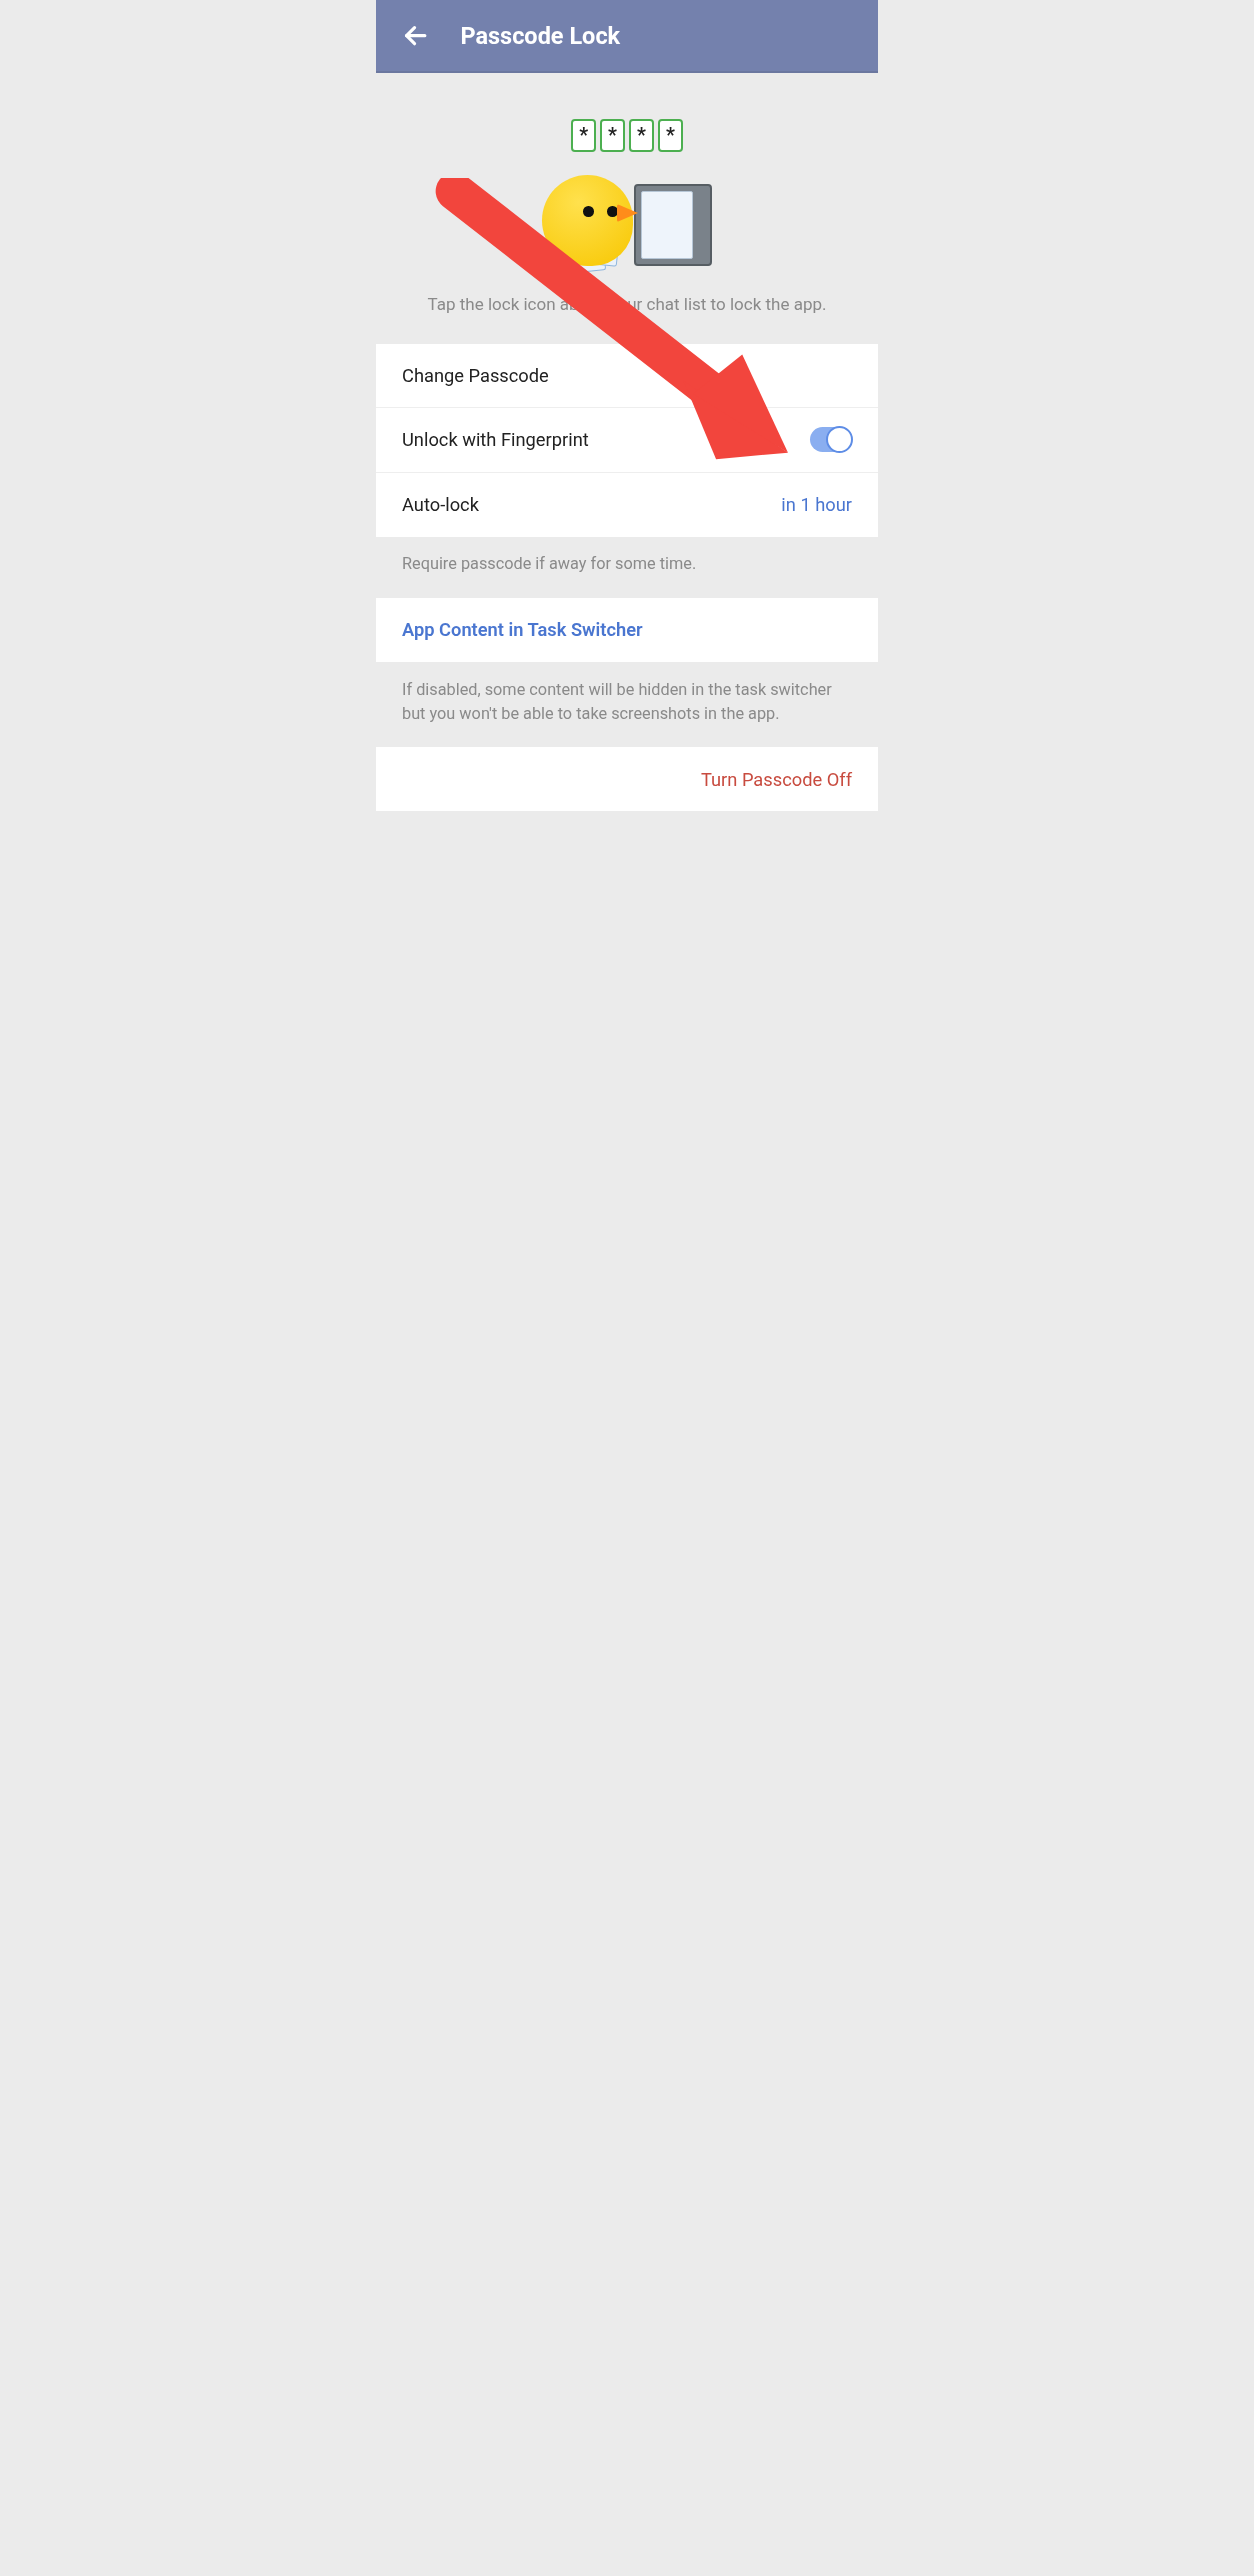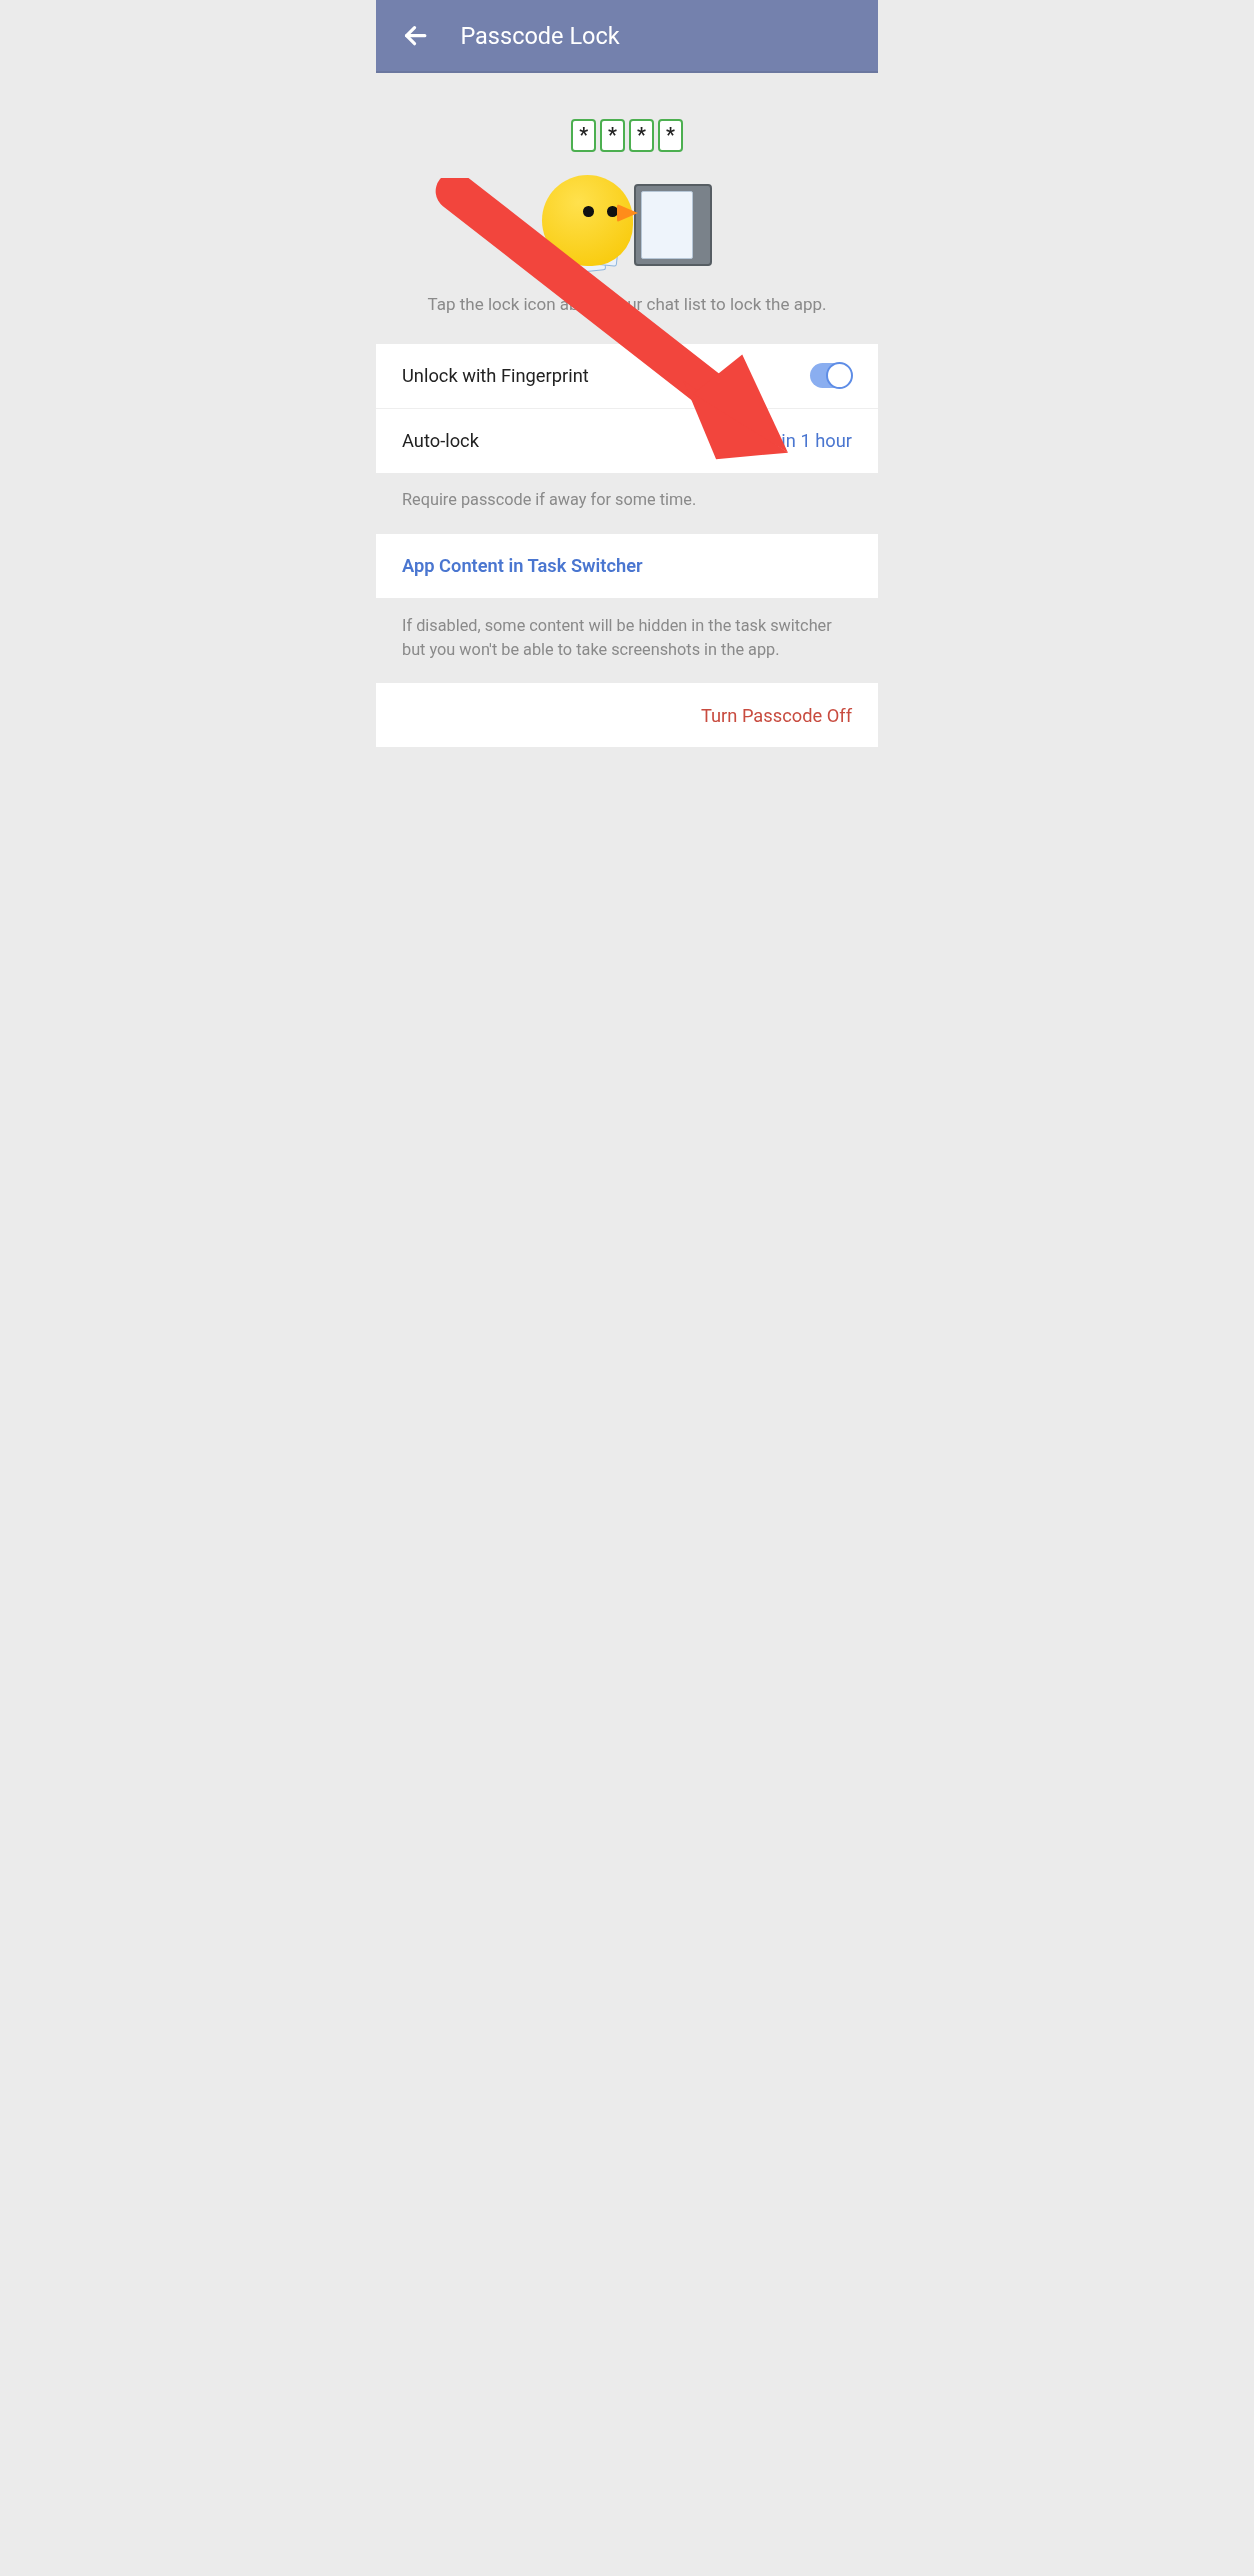--- a/index.html
+++ b/index.html
@@ -15,21 +15,21 @@
     height: 73px;
     display: flex;
     align-items: center;
     padding: 0 26px;
     border-bottom: 2px solid #6b779f;
   }
   .back-icon { color: #fff; width: 27.4px; height: 27.4px; }
   .header-title {
     color: #fff;
     font-size: 23.5px;
-    font-weight: 400;
+    font-weight: 700;
     margin-left: 31px;
   }
   .hero {
     background: #ebebeb;
     padding: 46px 19.6px 26px 19.6px;
     text-align: center;
     position: relative;
   }
   .pin-boxes { display: inline-flex; gap: 3.9px; margin-bottom: 9.1px; }
   .pin-box {
@@ -137,20 +137,23 @@
 
 <svg class="arrow-overlay" viewBox="0 0 540 480">
   <defs></defs>
   <line x1="30" y1="20" x2="440" y2="340" stroke="#f2453d" stroke-width="58" stroke-linecap="round"></line>
   <polygon points="540,420 380,310 430,430" fill="#f2453d"></polygon>
   <polygon points="540,420 470,270 395,330" fill="#f2453d"></polygon>
 </svg>
 
 <div class="section">
   <div class="row">
+    <span>Change Passcode</span>
+  </div>
+  <div class="row">
     <span>Unlock with Fingerprint</span>
     <div class="toggle">
           <div class="knob"></div>
         </div>
   </div>
   <div class="row">
     <span>Auto-lock</span>
     <span class="value">in 1 hour</span>
   </div>
 </div>

